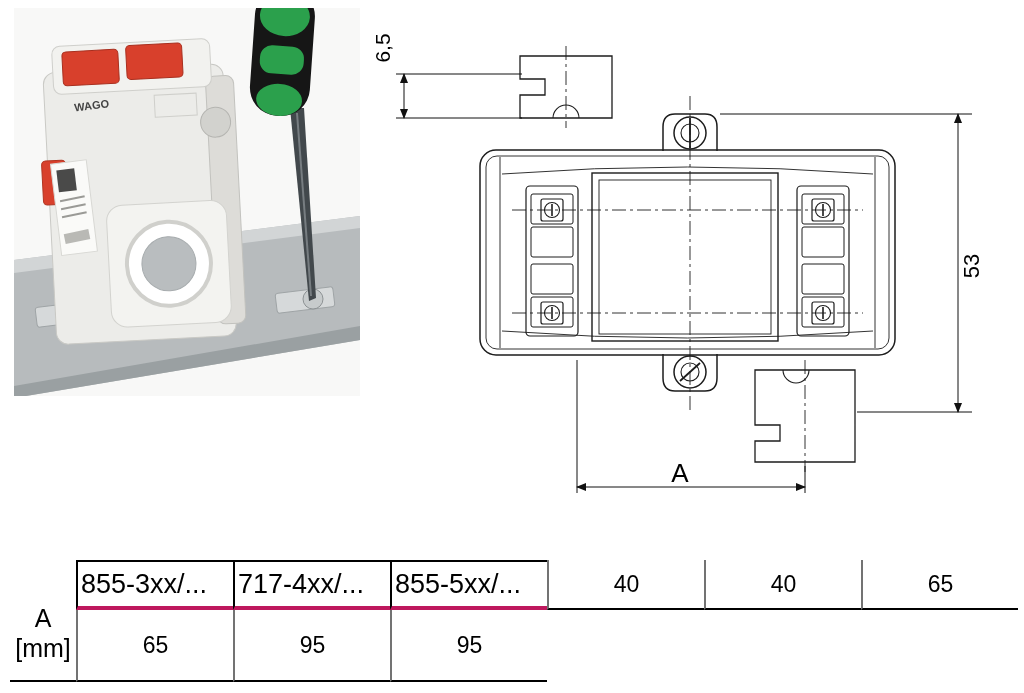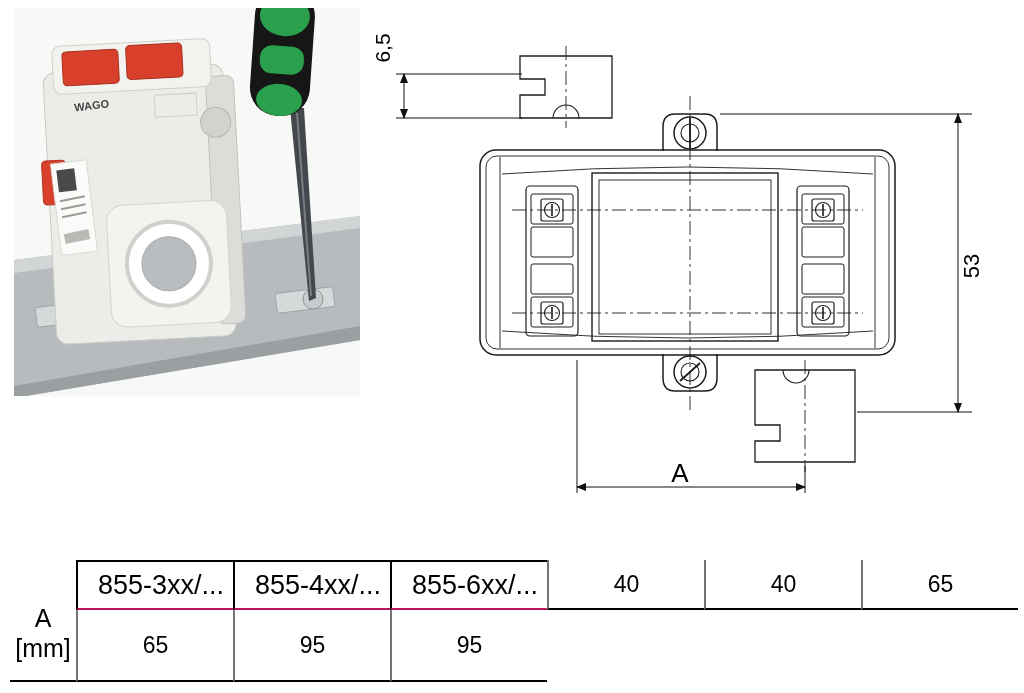--- a/index.html
+++ b/index.html
@@ -13,22 +13,22 @@
   .drawing svg{display:block;width:640px;height:500px;}
   .dim{position:absolute;font-size:21px;color:#000;text-align:center;white-space:nowrap;}
   .dim-65{left:-20px;top:26px;width:46px;transform:rotate(-90deg);}
   .dim-53{left:572px;top:243px;width:40px;transform:rotate(-90deg);font-size:22px;}
   .dim-a{left:278px;top:448px;width:44px;font-size:26px;}
   
   .spec-table{position:absolute;left:10px;top:560px;width:1008px;
               display:grid;grid-template-columns:66px repeat(6,1fr);
               grid-template-rows:50px 72px;}
   .cell{display:flex;align-items:center;overflow:hidden;white-space:nowrap;}
-  .cell.head{border-top:2px solid #000;border-left:2px solid #000;border-bottom:2px solid #be185d;
-             font-size:27px;padding-left:20px;}
+  .cell.head{border-top:2px solid #000;border-left:2px solid #000;border-bottom:4px solid #be185d;
+             font-size:27px;padding-left:3px;}
   .cell.val{border-left:2px solid #737373;border-bottom:2px solid #000;
             font-size:23px;justify-content:center;}
   .cell.label{grid-row:1/3;flex-direction:column;justify-content:center;align-items:center;
               border-bottom:2px solid #000;font-size:25px;line-height:1.2;padding-top:26px;}
   svg text{font-family:"Liberation Sans",sans-serif;}
 </style>
 </head>
 <body>
 
 <div class="stage">
@@ -185,22 +185,22 @@
     <span class="dim dim-53">53</span>
     <span class="dim dim-a">A</span>
   </div>
 
   <div class="spec-table">
     <div class="cell label">
       <span>A</span>
       <span>[mm]</span>
     </div>
     <div class="cell head">855-3xx/...</div>
-    <div class="cell head">855-4xx/...</div>
-    <div class="cell head">855-6xx/...</div>
+    <div class="cell head">717-4xx/...</div>
+    <div class="cell head">855-5xx/...</div>
     <div class="cell val">40</div>
     <div class="cell val">40</div>
     <div class="cell val">65</div>
     <div class="cell val">65</div>
     <div class="cell val">95</div>
     <div class="cell val">95</div>
   </div>
 
 </div>
 

